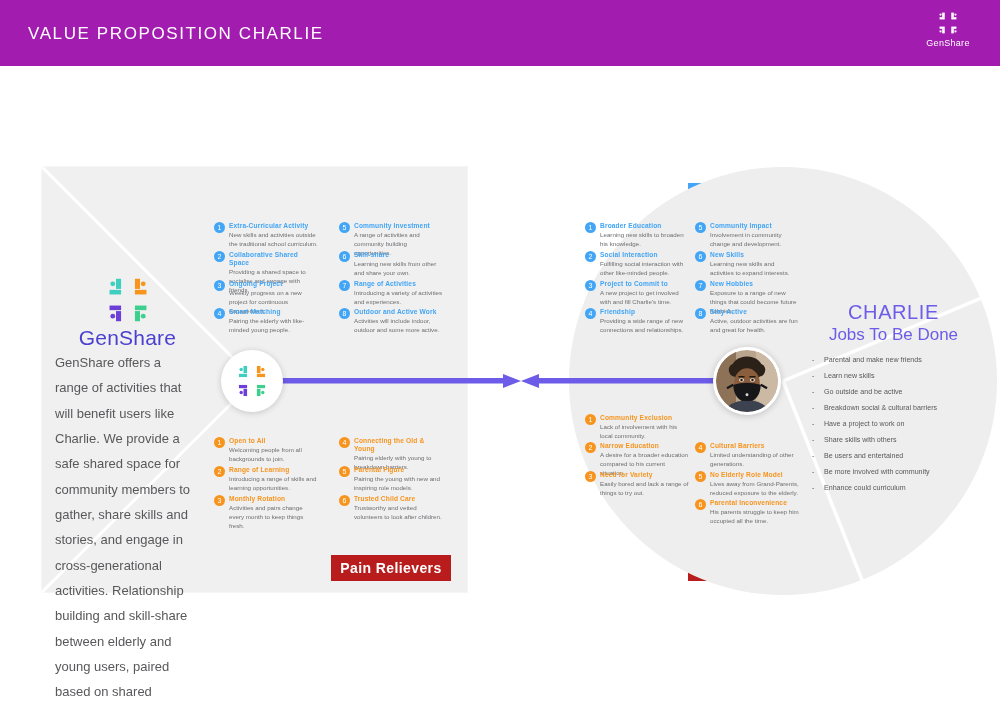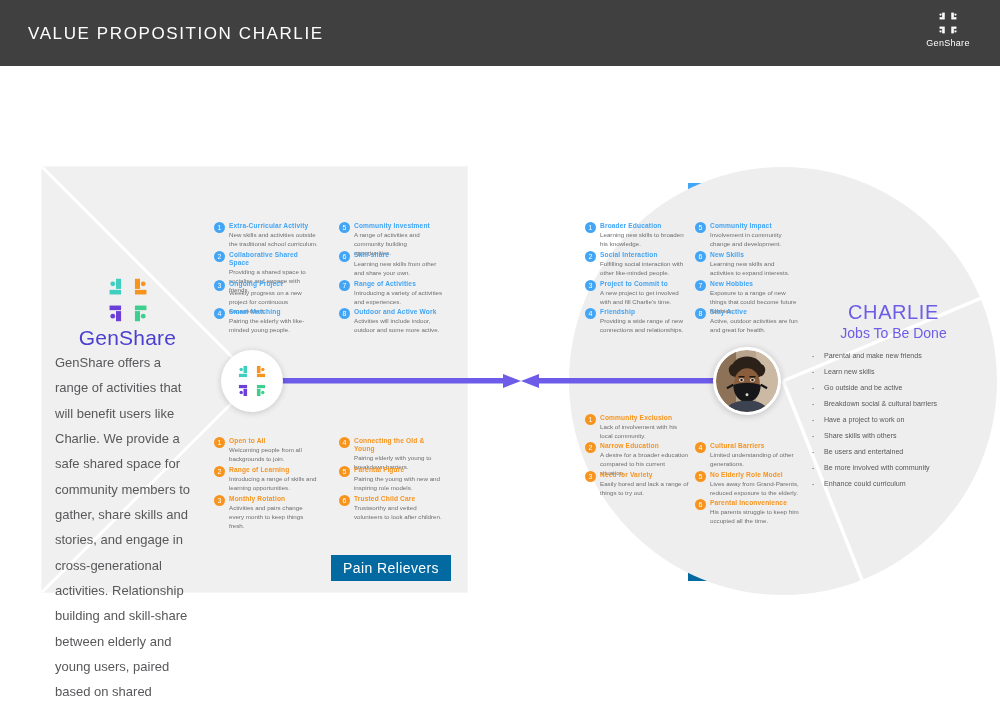--- a/index.html
+++ b/index.html
@@ -7,21 +7,21 @@
     width: 1000px; height: 707px;
     background: #ffffff;
     font-family: "Liberation Sans", sans-serif;
     overflow: hidden;
   }
   #canvas { position: relative; width: 1000px; height: 707px; background: #ffffff; }
 
   
   .header {
     position: absolute; left: 0; top: 0; width: 1000px; height: 66px;
-    background: #404040;
+    background: #a21caf;
   }
   .header-title {
     position: absolute; left: 28px; top: 24px;
     font-size: 17px; letter-spacing: 1.6px; color: #ffffff;
     font-weight: 400; font-family: "Liberation Sans", sans-serif;
   }
   .header-logo {
     position: absolute; right: 16px; top: 10px;
     width: 72px; text-align: center;
   }
@@ -38,21 +38,21 @@
     overflow: hidden;
   }
   
   .square-svg { position: absolute; left: 0; top: 0; width: 427px; height: 427px; }
 
   .badge {
     position: absolute; display: flex; align-items: center; justify-content: center;
     color: #ffffff; font-size: 14px; letter-spacing: .4px;
   }
   .badge-blue   { background: #42a5f5; }
-  .badge-orange { background: #0369a1; }
+  .badge-orange { background: #b91c1c; font-weight: bold; }
 
   #badge-gain-creators  { left: 331px; top: 183px; width: 120px; height: 26px; }
   #badge-pain-relievers { left: 331px; top: 555px; width: 120px; height: 26px; }
   #badge-gains          { left: 688px; top: 183px; width: 120px; height: 26px; }
   #badge-pains          { left: 688px; top: 555px; width: 120px; height: 26px; }
 
   
   .brand { position: absolute; left: 55px; top: 276px; width: 145px; }
   .brand-mark { display: block; margin: 0 auto; width: 60px; height: 48px; }
   .brand-name {
@@ -95,21 +95,21 @@
   }
   #node-genshare { left: 221px; top: 350px; width: 62px; height: 62px; }
   #node-genshare svg { width: 42px; height: 34px; margin: 14px 10px; }
   #node-charlie  { left: 713px; top: 347px; width: 68px; height: 68px; overflow: hidden;
                    border: 3px solid #fff; box-shadow: 0 1px 7px rgba(0,0,0,.2); }
   .arrow-svg { position: absolute; left: 275px; top: 366px; width: 450px; height: 30px; }
 
   
   .jobs { position: absolute; left: 806px; top: 301px; width: 175px; }
   .jobs-name  { text-align: center; color: #6c5ce7; font-size: 20px; letter-spacing: .6px; }
-  .jobs-sub   { text-align: center; color: #6c5ce7; font-size: 14px; margin-top: 1px; }
+  .jobs-sub   { text-align: center; color: #6c5ce7; font-size: 17px; margin-top: 1px; }
   .jobs-list  { margin-top: 11px; list-style: none; }
   .jobs-list li {
     font-size: 7.1px; color: #58585b; line-height: 1.2; margin-bottom: 7.5px;
     padding-left: 18px; position: relative;
   }
   .jobs-list li .dash { position: absolute; left: 6px; top: 0; color: #58585b; }
 </style>
 </head>
 <body>
 

